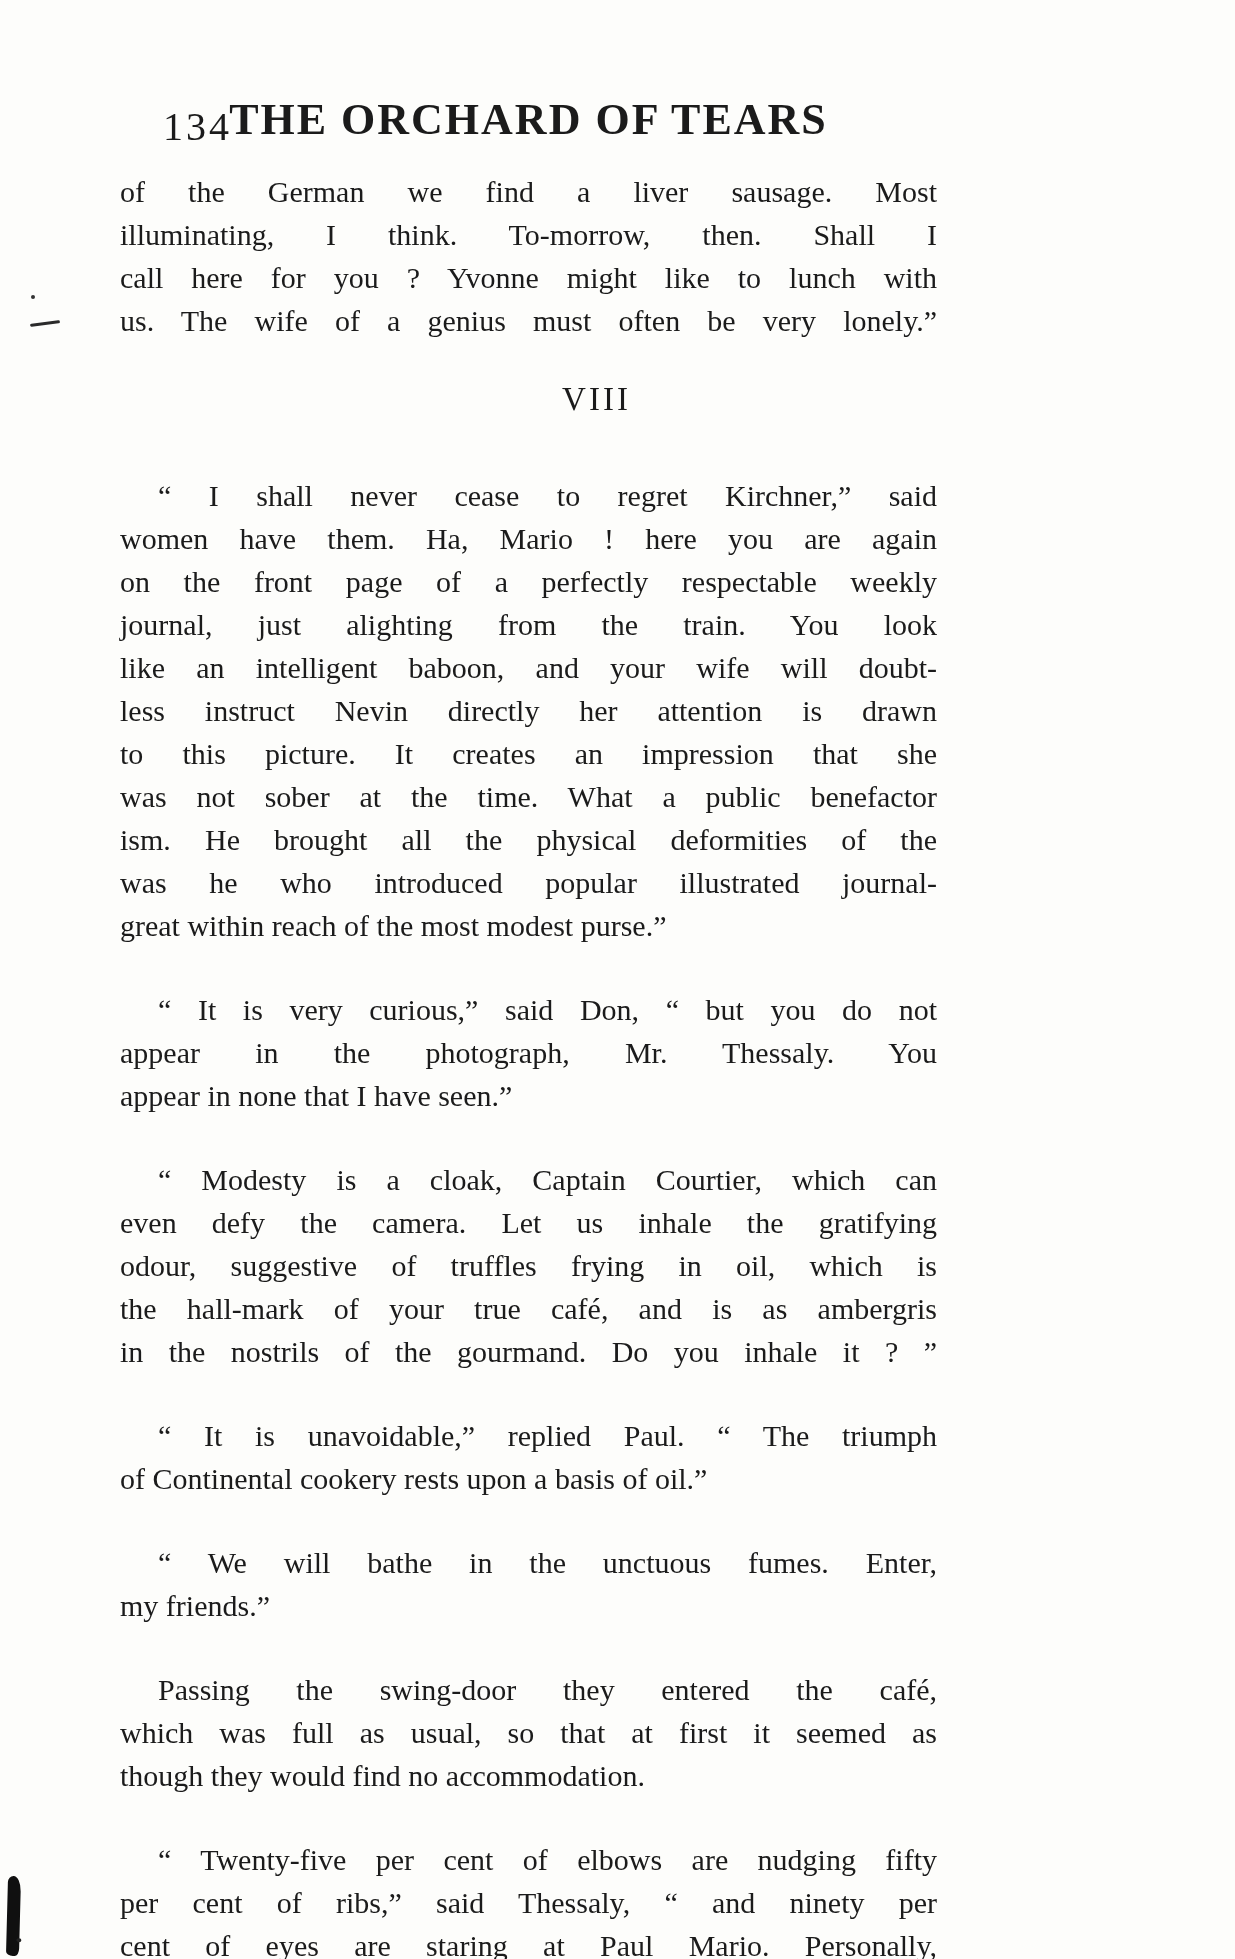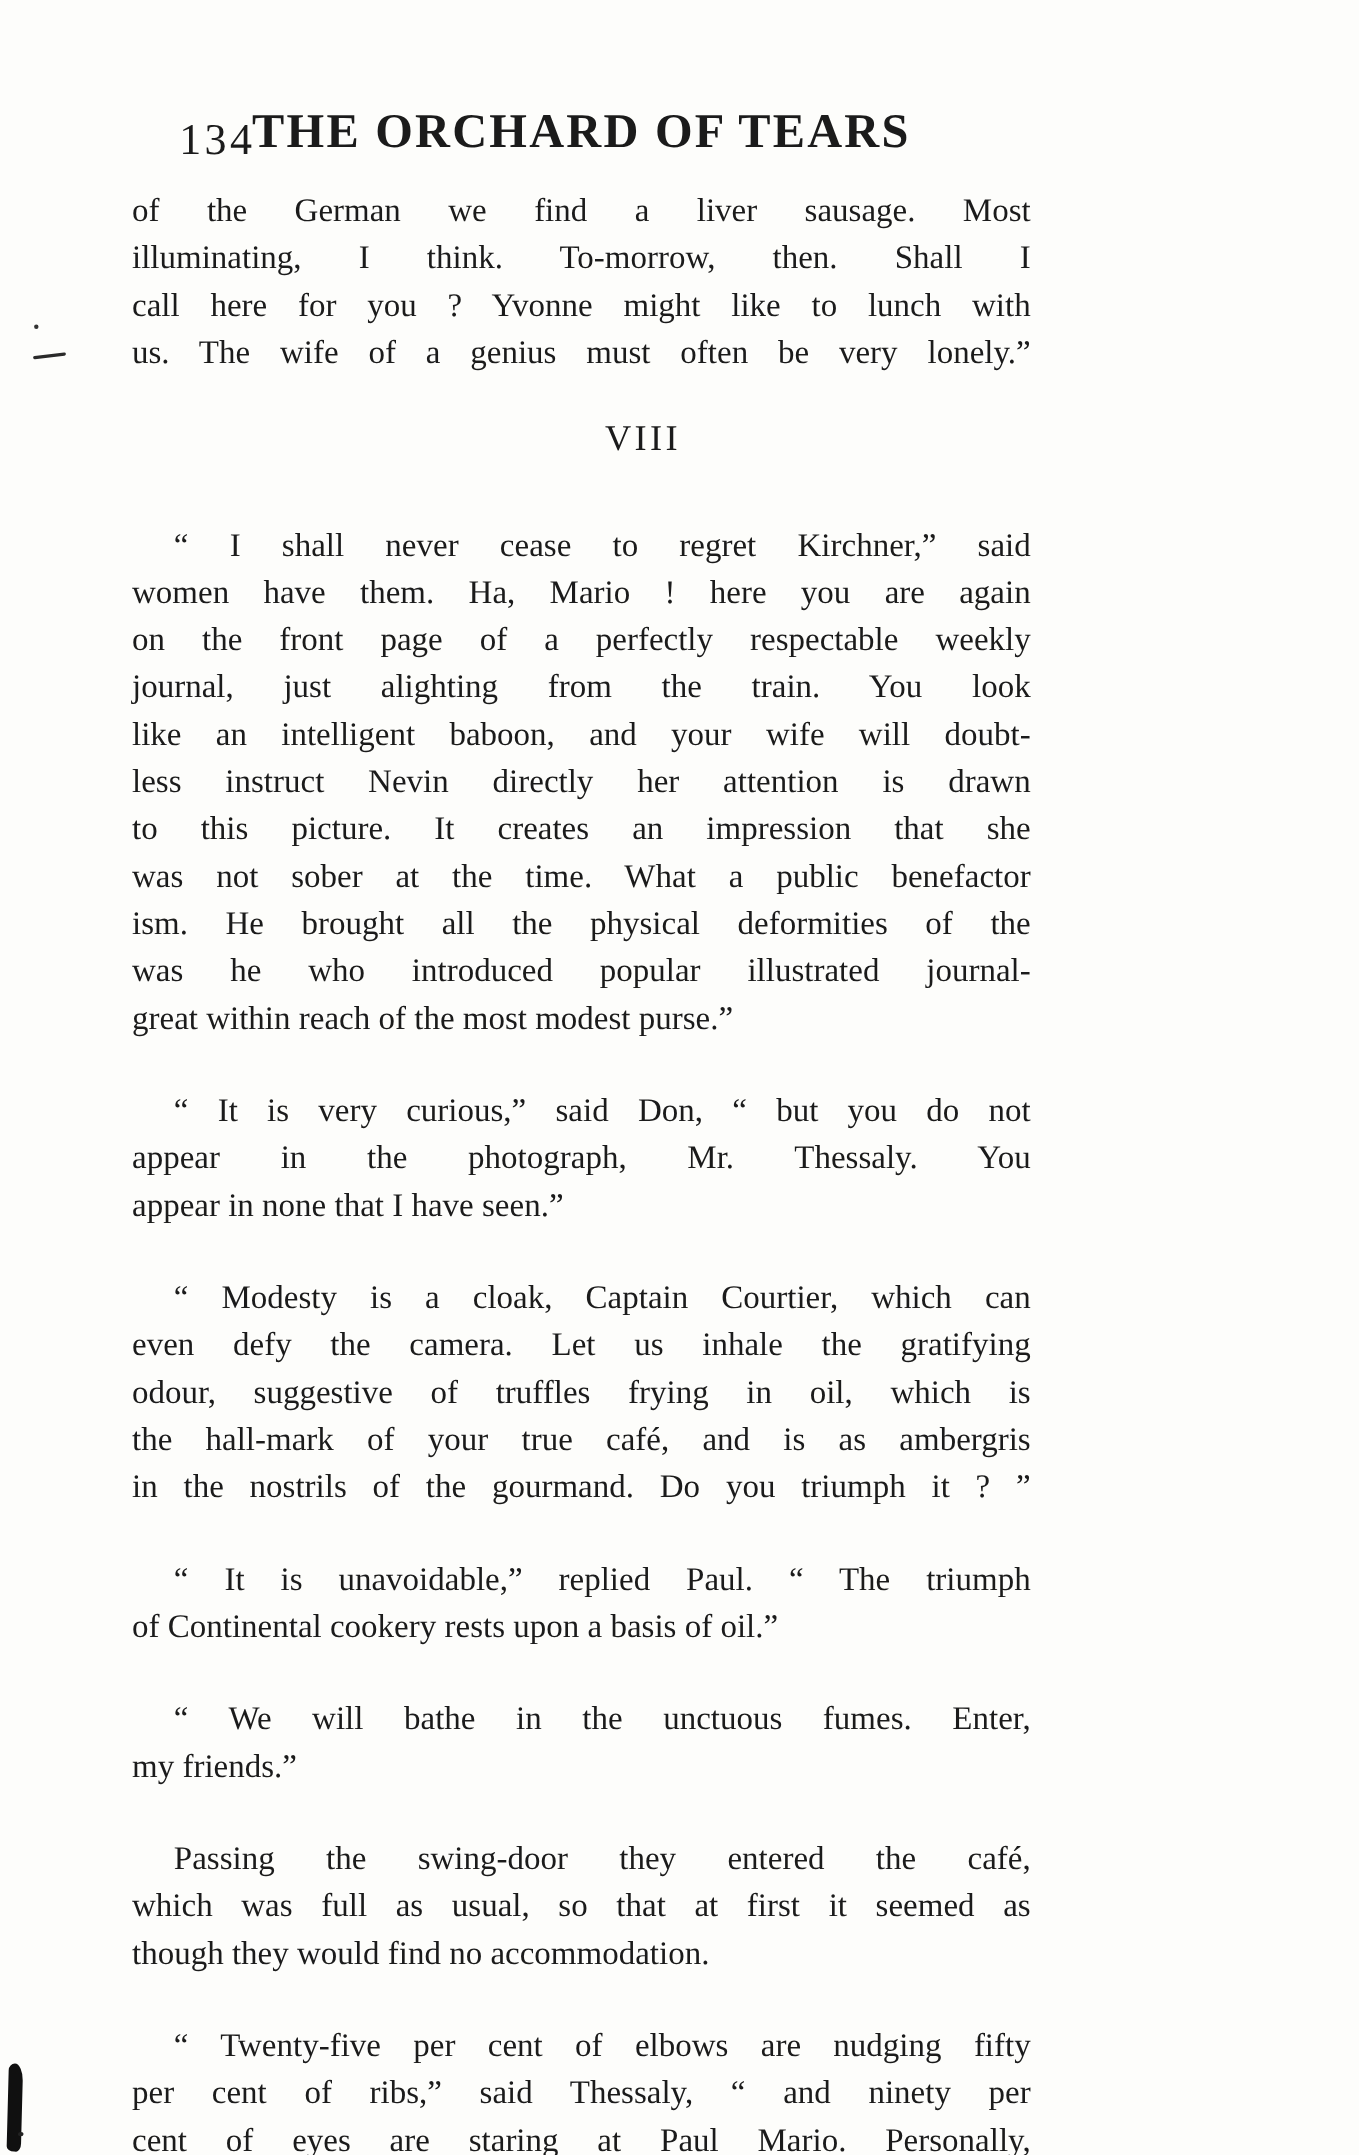--- a/index.html
+++ b/index.html
@@ -38,21 +38,21 @@
   }
   #para-first { top: 170px; }
   #para-rest  { top: 433px; }
 
   .section-heading {
     position: absolute; left: 120px; top: 378px; width: 817px;
     text-align: center;
     font-size: 33px; line-height: 43px;
     letter-spacing: 3px;
   }
-  .section-heading > span { position: relative; left: 56px; }
+  .section-heading > span { position: relative; left: 68px; }
 
   .line {
     height: 43px;
     text-align: justify;
     text-align-last: justify;
     white-space: nowrap;
   }
   .line.endline { text-align-last: left; }
   .line.indent { text-indent: 38px; margin-top: 41px; }
 
@@ -120,21 +120,21 @@
       <div class="para">
         <div class="line indent">“ It is very curious,” said Don, “ but you do not</div>
         <div class="line">appear in the photograph, Mr. Thessaly. You</div>
         <div class="line endline">appear in none that I have seen.”</div>
       </div>
       <div class="para">
         <div class="line indent">“ Modesty is a cloak, Captain Courtier, which can</div>
         <div class="line">even defy the camera. Let us inhale the gratifying</div>
         <div class="line">odour, suggestive of truffles frying in oil, which is</div>
         <div class="line">the hall-mark of your true café, and is as ambergris</div>
-        <div class="line">in the nostrils of the gourmand. Do you triumph it ? ”</div>
+        <div class="line">in the nostrils of the gourmand. Do you inhale it ? ”</div>
       </div>
       <div class="para">
         <div class="line indent">“ It is unavoidable,” replied Paul. “ The triumph</div>
         <div class="line endline">of Continental cookery rests upon a basis of oil.”</div>
       </div>
       <div class="para">
         <div class="line indent">“ We will bathe in the unctuous fumes. Enter,</div>
         <div class="line endline">my friends.”</div>
       </div>
       <div class="para">

